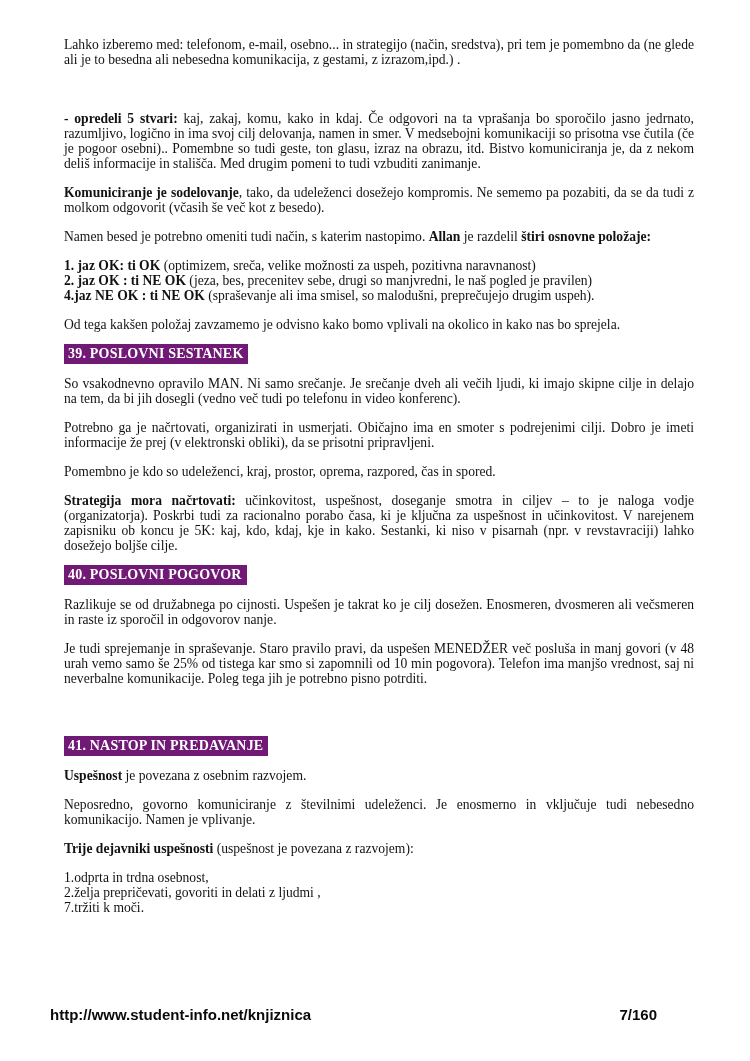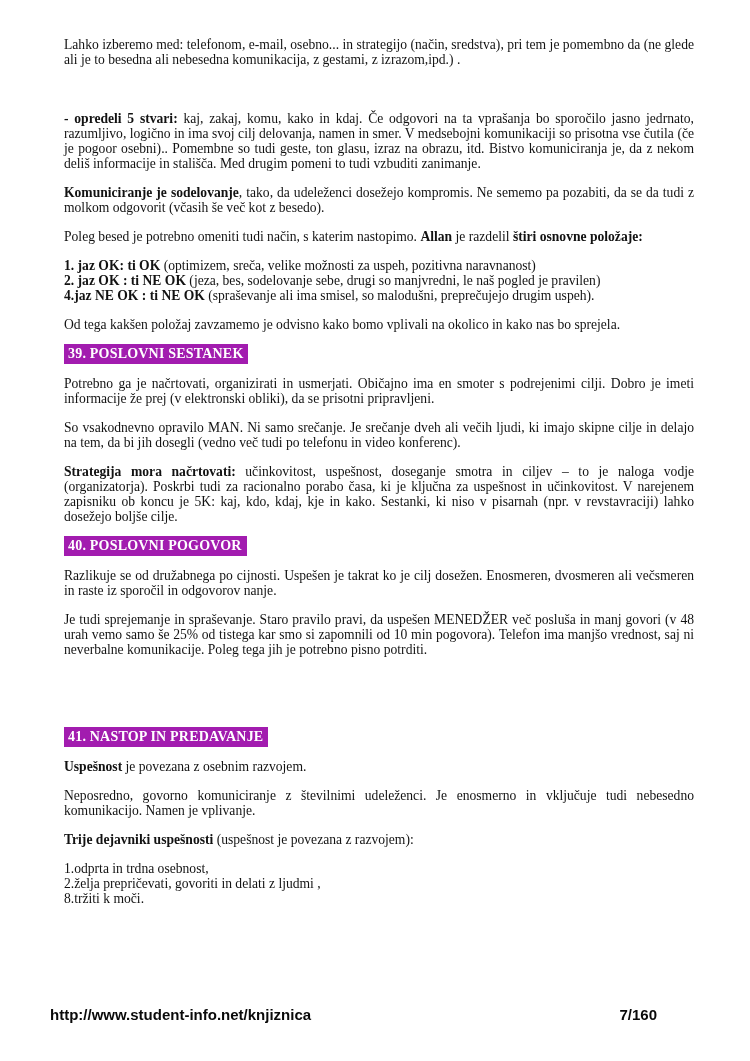--- a/index.html
+++ b/index.html
@@ -21,24 +21,24 @@
     line-height: 15px;
     text-align: justify;
   }
   .para { margin: 0 0 14px 0; }
   .gap-xl { margin-bottom: 44px; }
   .tight { margin-bottom: 12px; }
   .b { font-weight: bold; }
   .list { text-align: left; margin: 0 0 14px 0; }
   .list-line { white-space: nowrap; }
   .heading-wrap { margin: 0 0 12px 0; text-align: left; }
-  .heading-wrap.push-down { margin-top: 70px; }
+  .heading-wrap.push-down { margin-top: 50px; }
   .heading {
     display: inline-block;
-    background: #a21caf;
+    background: #701a75;
     color: #ffffff;
     font-weight: bold;
     font-size: 14px;
     line-height: 15px;
     padding: 2px 5px 3px 4px;
     letter-spacing: 0.2px;
   }
   .footer {
     position: absolute;
     left: 50px;
@@ -58,57 +58,58 @@
 
 <div class="page">
   <div class="content">
 
     <p class="para gap-xl"><span>Lahko izberemo med: telefonom, e-mail, osebno... in strategijo (način, sredstva), pri tem je pomembno da (ne glede ali je to besedna ali nebesedna komunikacija, z gestami, z izrazom,ipd.) .</span></p>
 
     <p class="para"><span class="b">- opredeli 5 stvari:</span><span> kaj, zakaj, komu, kako in kdaj. Če odgovori na ta vprašanja bo sporočilo jasno jedrnato, razumljivo, logično in ima svoj cilj delovanja, namen in smer. V medsebojni komunikaciji so prisotna vse čutila (če je pogoor osebni).. Pomembne so tudi geste, ton glasu, izraz na obrazu, itd. Bistvo komuniciranja je, da z nekom deliš informacije in stališča. Med drugim pomeni to tudi vzbuditi zanimanje.</span></p>
 
     <p class="para"><span class="b">Komuniciranje je sodelovanje</span><span>, tako, da udeleženci dosežejo kompromis. Ne sememo pa pozabiti, da se da tudi z molkom odgovorit (včasih še več kot z besedo).</span></p>
 
-    <p class="para"><span>Poleg besed je potrebno omeniti tudi način, s katerim nastopimo. </span><span class="b">Allan</span><span> je razdelil </span><span class="b">štiri osnovne položaje:</span></p>
+    <p class="para"><span>Namen besed je potrebno omeniti tudi način, s katerim nastopimo. </span><span class="b">Allan</span><span> je razdelil </span><span class="b">štiri osnovne položaje:</span></p>
 
     <div class="list">
       <div class="list-line"><span class="b">1. jaz OK: ti OK</span><span> (optimizem, sreča, velike možnosti za uspeh, pozitivna naravnanost)</span></div>
-      <div class="list-line"><span class="b">2. jaz OK : ti NE OK</span><span> (jeza, bes, sodelovanje sebe, drugi so manjvredni, le naš pogled je pravilen)</span></div>
+      <div class="list-line"><span class="b">2. jaz OK : ti NE OK</span><span> (jeza, bes, precenitev sebe, drugi so manjvredni, le naš pogled je pravilen)</span></div>
       <div class="list-line"><span class="b">4.jaz NE OK : ti NE OK</span><span> (spraševanje ali ima smisel, so malodušni, preprečujejo drugim uspeh).</span></div>
     </div>
 
     <p class="para tight"><span>Od tega kakšen položaj zavzamemo je odvisno kako bomo vplivali na okolico in kako nas bo sprejela.</span></p>
 
     <div class="heading-wrap"><span class="heading">39. POSLOVNI SESTANEK</span></div>
 
+    <p class="para"><span>So vsakodnevno opravilo MAN. Ni samo srečanje. Je srečanje dveh ali večih ljudi, ki imajo skipne cilje in delajo na tem, da bi jih dosegli (vedno več tudi po telefonu in video konferenc).</span></p>
+
     <p class="para"><span>Potrebno ga je načrtovati, organizirati in usmerjati. Običajno ima en smoter s podrejenimi cilji. Dobro je imeti informacije že prej (v elektronski obliki), da se prisotni pripravljeni.</span></p>
 
-    <p class="para"><span>So vsakodnevno opravilo MAN. Ni samo srečanje. Je srečanje dveh ali večih ljudi, ki imajo skipne cilje in delajo na tem, da bi jih dosegli (vedno več tudi po telefonu in video konferenc).</span></p>
-
+    <p class="para"><span>Pomembno je kdo so udeleženci, kraj, prostor, oprema, razpored, čas in spored.</span></p>
 
     <p class="para tight"><span class="b">Strategija mora načrtovati:</span><span> učinkovitost, uspešnost, doseganje smotra in ciljev – to je naloga vodje (organizatorja). Poskrbi tudi za racionalno porabo časa, ki je ključna za uspešnost in učinkovitost. V narejenem zapisniku ob koncu je 5K: kaj, kdo, kdaj, kje in kako. Sestanki, ki niso v pisarnah (npr. v revstavraciji) lahko dosežejo boljše cilje.</span></p>
 
     <div class="heading-wrap"><span class="heading">40. POSLOVNI POGOVOR</span></div>
 
     <p class="para"><span>Razlikuje se od družabnega po cijnosti. Uspešen je takrat ko je cilj dosežen. Enosmeren, dvosmeren ali večsmeren in raste iz sporočil in odgovorov nanje.</span></p>
 
     <p class="para"><span>Je tudi sprejemanje in spraševanje. Staro pravilo pravi, da uspešen MENEDŽER več posluša in manj govori (v 48 urah vemo samo še 25% od tistega kar smo si zapomnili od 10 min pogovora). Telefon ima manjšo vrednost, saj ni neverbalne komunikacije. Poleg tega jih je potrebno pisno potrditi.</span></p>
 
     <div class="heading-wrap push-down"><span class="heading">41. NASTOP IN PREDAVANJE</span></div>
 
     <p class="para"><span class="b">Uspešnost</span><span> je povezana z osebnim razvojem.</span></p>
 
     <p class="para"><span>Neposredno, govorno komuniciranje z številnimi udeleženci. Je enosmerno in vključuje tudi nebesedno komunikacijo. Namen je vplivanje.</span></p>
 
     <p class="para"><span class="b">Trije dejavniki uspešnosti </span><span>(uspešnost je povezana z razvojem):</span></p>
 
     <div class="list">
       <div class="list-line"><span>1.odprta in trdna osebnost,</span></div>
       <div class="list-line"><span>2.želja prepričevati, govoriti in delati z ljudmi ,</span></div>
-      <div class="list-line"><span>8.tržiti k moči.</span></div>
+      <div class="list-line"><span>7.tržiti k moči.</span></div>
     </div>
 
 
   </div>
 
   <div class="footer">
     <span>http://www.student-info.net/knjiznica</span>
     <span>7/160</span>
   </div>
 </div>

